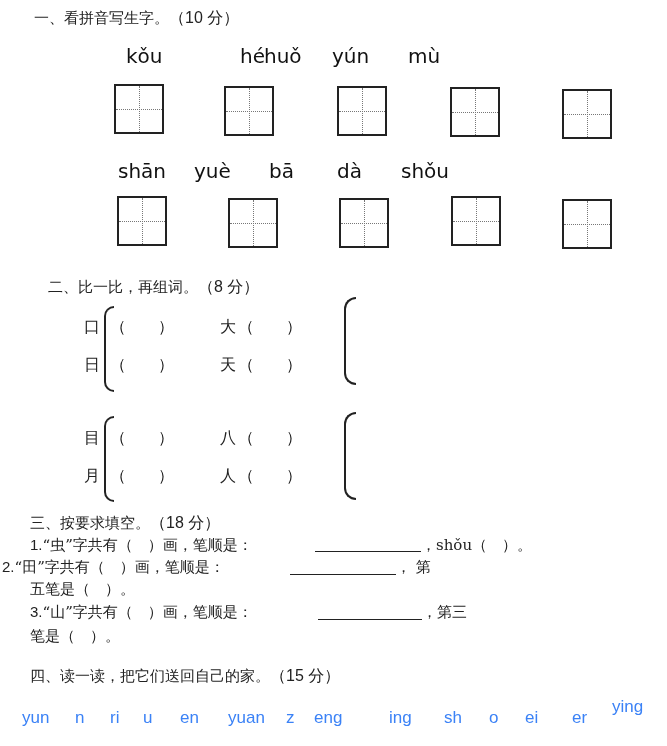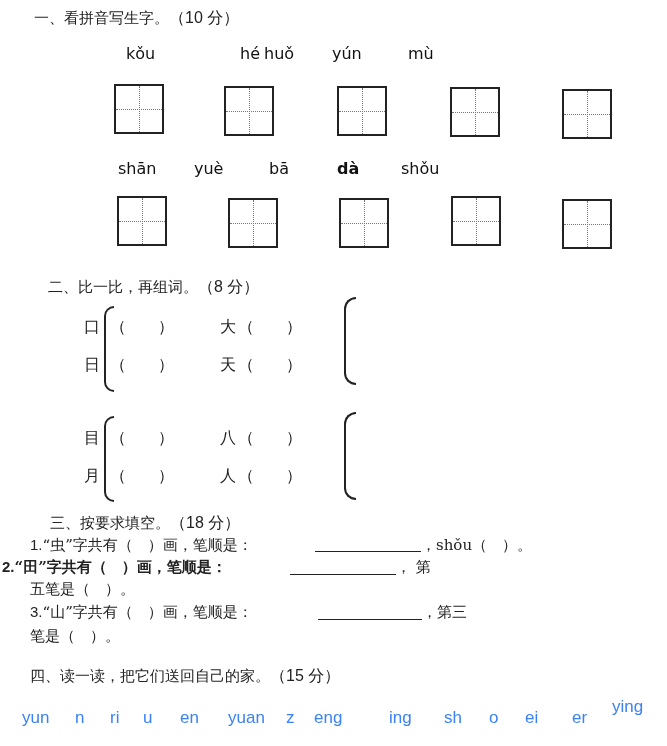--- a/index.html
+++ b/index.html
@@ -1,21 +1,21 @@
 <!DOCTYPE html>
 <html><head>
 <meta charset="utf-8">
 <style>
   html, body { margin:0; padding:0; background:#ffffff; }
   body { width:667px; height:746px; position:relative; overflow:hidden; color:#1a1a1a;
          font-family: "DejaVu Serif", "Liberation Serif", serif; }
   .abs { position:absolute; white-space:nowrap; }
   .heading { font-size:15px; color:#222; }
   .heading .num { font-family: "Liberation Sans", "DejaVu Sans", sans-serif; font-size:16px; }
-  .pinyin { font-family: "DejaVu Sans", "Liberation Sans", sans-serif; font-size:16px; color:#111; }
+  .pinyin { font-family: "DejaVu Sans", "Liberation Sans", sans-serif; font-size:20px; color:#111; }
   .box { position:absolute; width:46px; height:46px; border:2px solid #222; box-sizing:content-box; }
   .box .v { position:absolute; left:50%; top:0; bottom:0; border-left:1px dotted #777; }
   .box .h { position:absolute; top:50%; left:0; right:0; border-top:1px dotted #777; }
   .cmp { font-size:16px; color:#222; }
   .lbr { position:absolute; width:8px; border:2px solid #222; border-right:none; border-radius:10px 0 0 10px; }
   .rbr { position:absolute; width:10px; border:2px solid #222; border-right:none; border-radius:12px 0 0 12px; }
   .fill { font-size:15px; color:#222; }
   .fill .num { font-family: "Liberation Sans", "DejaVu Sans", sans-serif; font-size:15px; }
   .uline { position:absolute; height:0; border-top:1.5px solid #222; }
   .syl { font-family: "Liberation Sans", "DejaVu Sans", sans-serif; font-size:17px; color:#3b82f6; }
@@ -50,21 +50,21 @@
     <div class="h"></div>
   </div>
 <div class="box" style="left:562px; top:89px;">
     <div class="v"></div>
     <div class="h"></div>
   </div>
 
 <div class="abs pinyin" style="left:118px; top:159px;">shān</div>
 <div class="abs pinyin" style="left:194px; top:159px;">yuè</div>
 <div class="abs pinyin" style="left:269px; top:159px;">bā</div>
-<div class="abs pinyin" style="left:337px; top:159px;font-weight:bold;">dà</div>
+<div class="abs pinyin" style="left:337px; top:159px;">dà</div>
 <div class="abs pinyin" style="left:401px; top:159px;">shǒu</div>
 
 <div class="box" style="left:117px; top:196px;">
     <div class="v"></div>
     <div class="h"></div>
   </div>
 <div class="box" style="left:228px; top:198px;">
     <div class="v"></div>
     <div class="h"></div>
   </div>
@@ -100,31 +100,31 @@
 <div class="abs cmp" style="left:84px; top:466px;">月</div>
 <div class="lbr" style="left:104px; top:416px; height:82px;"></div>
 <div class="abs cmp" style="left:110px; top:428px;">（　　）</div>
 <div class="abs cmp" style="left:110px; top:466px;">（　　）</div>
 <div class="abs cmp" style="left:220px; top:428px;">八</div>
 <div class="abs cmp" style="left:220px; top:466px;">人</div>
 <div class="abs cmp" style="left:238px; top:428px;">（　　）</div>
 <div class="abs cmp" style="left:238px; top:466px;">（　　）</div>
 <div class="rbr" style="left:344px; top:412px; height:84px;"></div>
 
-<div class="abs heading" style="left:30px; top:513px;margin-left:20px;">
+<div class="abs heading" style="left:30px; top:513px;">
   <span>三、按要求填空。</span><span class="num">（18 分）</span>
 </div>
 
 <div class="abs fill" style="left:30px; top:536px;">
   <span class="num">1.</span><span>“虫”字共有（　）画，笔顺是：</span>
 </div>
 <div class="uline" style="left:315px; top:551px; width:106px;"></div>
 <div class="abs fill" style="left:421px; top:536px;">，shǒu（　）。</div>
 
-<div class="abs fill" style="left:2px; top:558px;font-weight:bold;">
+<div class="abs fill" style="left:2px; top:558px;">
   <span class="num">2.</span><span>“田”字共有（　）画，笔顺是：</span>
 </div>
 <div class="uline" style="left:290px; top:574px; width:106px;"></div>
 <div class="abs fill" style="left:396px; top:558px;">， 第</div>
 <div class="abs fill" style="left:30px; top:580px;">五笔是（　）。</div>
 
 <div class="abs fill" style="left:30px; top:603px;">
   <span class="num">3.</span><span>“山”字共有（　）画，笔顺是：</span>
 </div>
 <div class="uline" style="left:318px; top:619px; width:104px;"></div>

